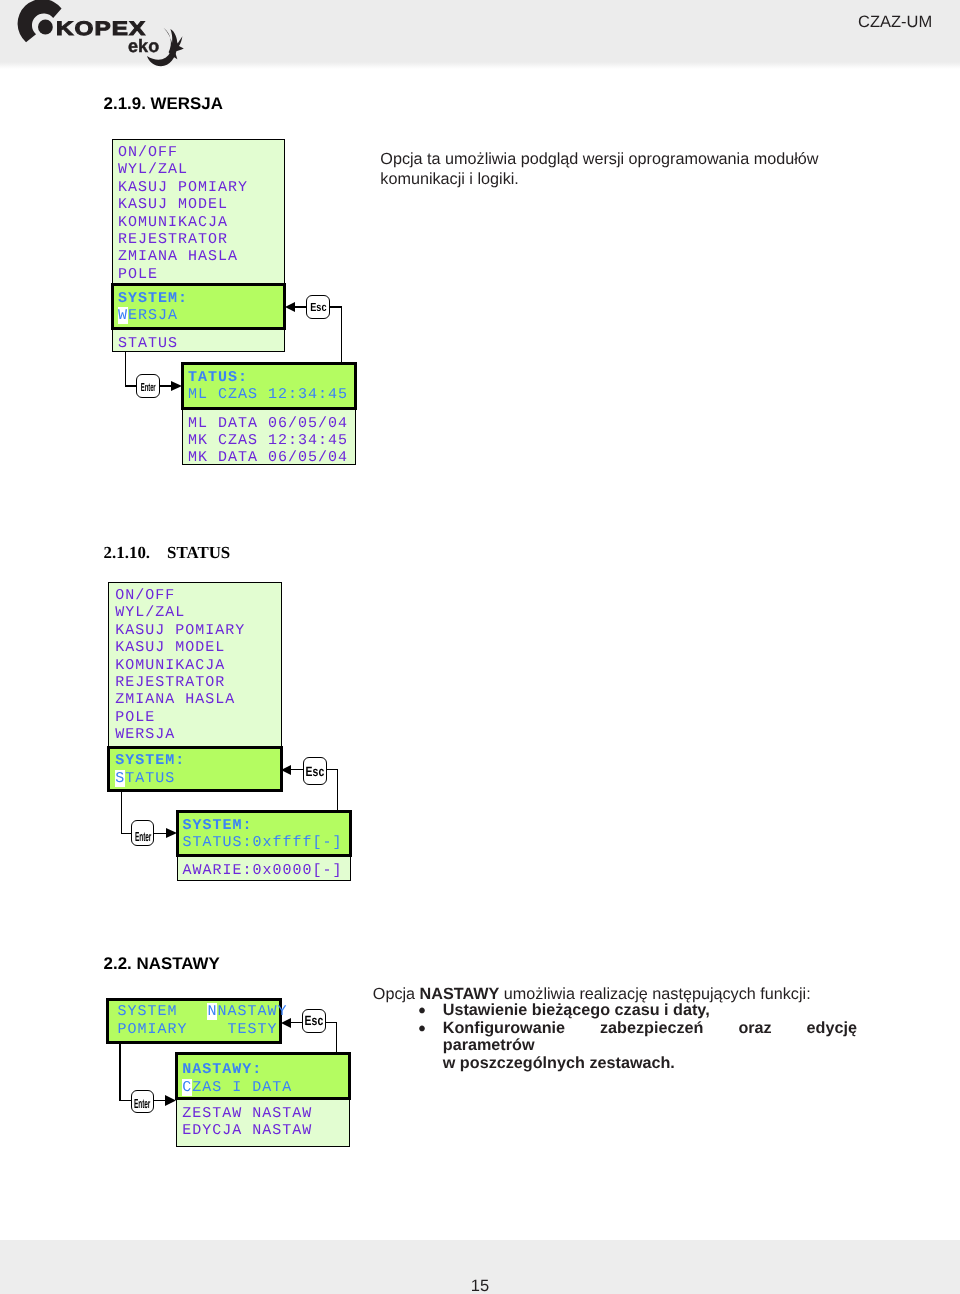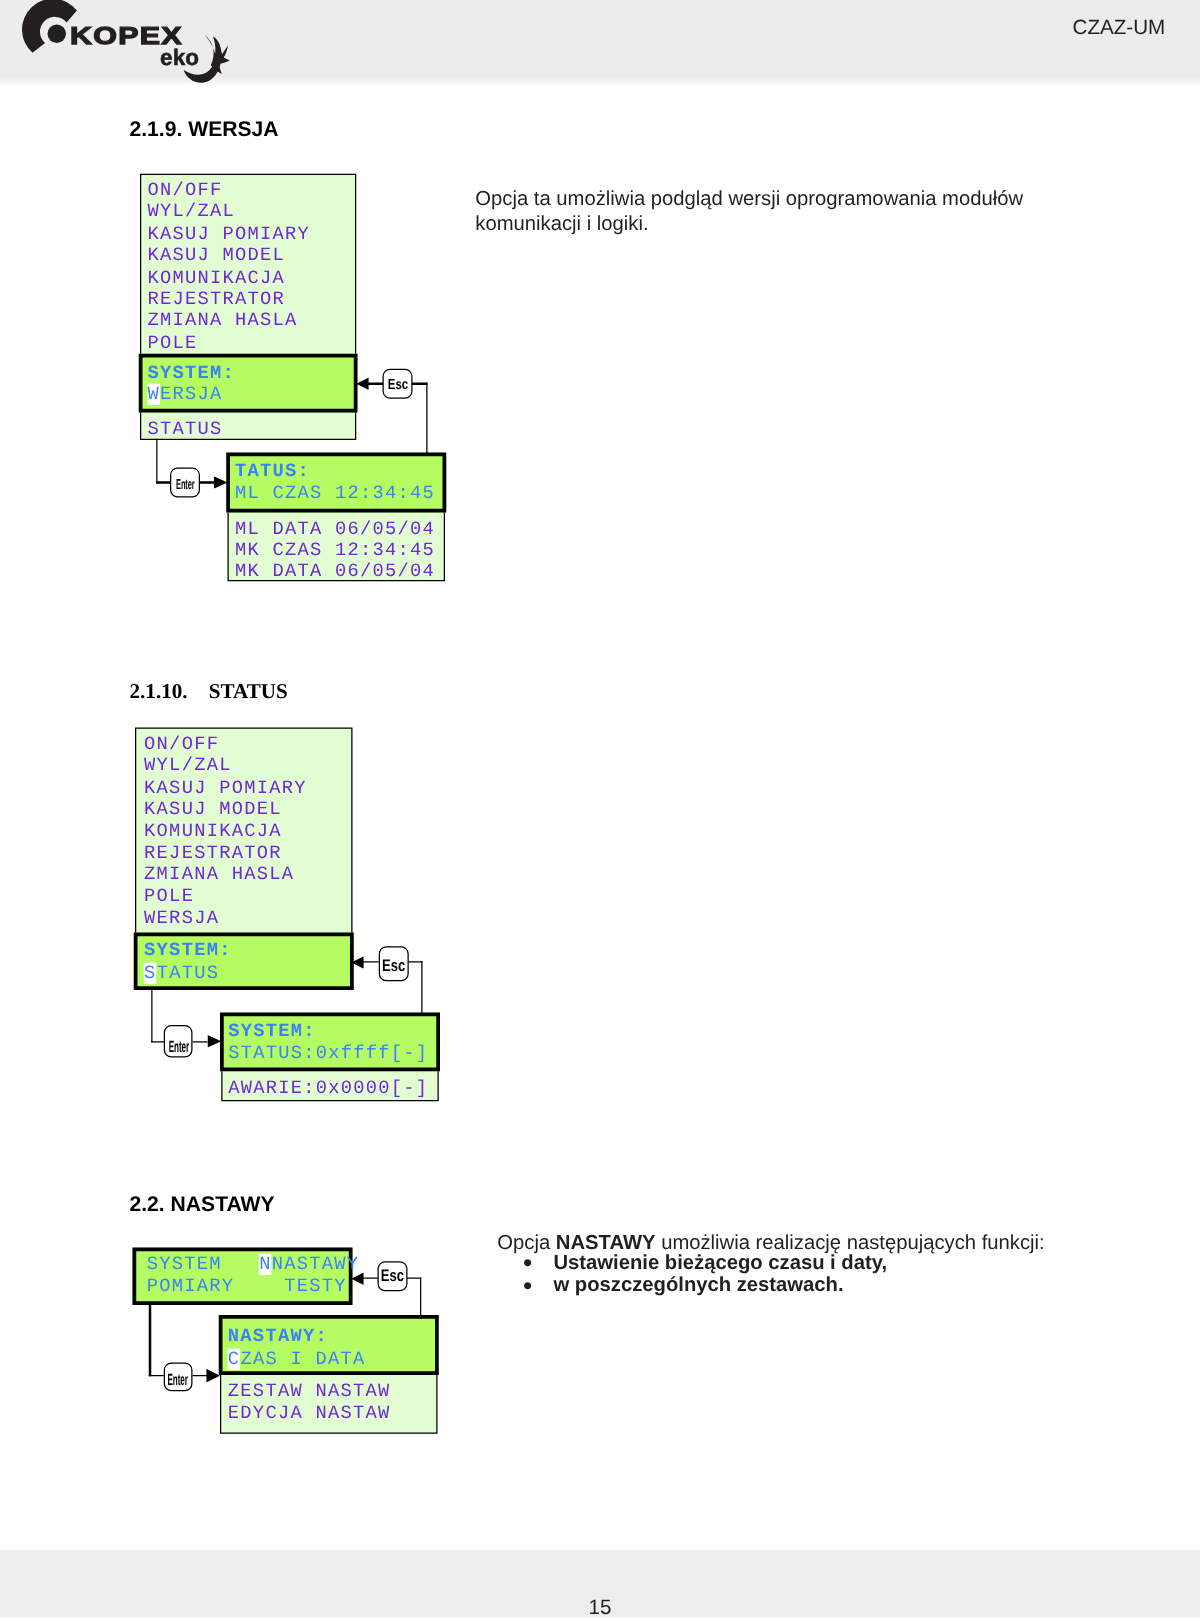--- a/index.html
+++ b/index.html
@@ -243,25 +243,26 @@
   <div class="wire" style="left:119.2px; top:1044.2px; width:1.7px; height:57.2px;"></div>
   <div class="wire" style="left:119.2px; top:1099.7px; width:11.8px; height:1.7px;"></div>
   <div class="key key-enter key-s" style="left:130.7px; top:1089.7px; width:23.5px; height:22.9px;">
       <span>Enter</span>
     </div>
   <div class="wire" style="left:153.8px; top:1099.7px; width:12px; height:1.7px;"></div>
   <svg style="position:absolute; left:164.6px; top:1095.2px;" width="11" height="11" viewBox="0 0 11 11">
       <path d="M11 5.5 L0 0 L0 11 Z" fill="#000"></path>
     </svg>
 
-  <div class="para" style="left:372.8px; top:984.8px; width:488px;text-align:center;"><span>Opcja </span><b>NASTAWY</b><span> umożliwia realizację następujących funkcji:</span></div>
+  <div class="para" style="left:372.8px; top:984.8px; width:488px;"><span>Opcja </span><b>NASTAWY</b><span> umożliwia realizację następujących funkcji:</span></div>
   <ul class="blist" style="left:418.6px; top:1002px; width:438.4px;font-weight:bold;">
     <li>
         <span class="bl1">Ustawienie bieżącego czasu i daty,</span>
       </li>
     <li>
+        <span class="bl1 justify">Konfigurowanie zabezpieczeń oraz edycję parametrów</span>
         <span class="bl2">w poszczególnych zestawach.</span>
       </li>
   </ul>
 
   <div class="pagenum">15</div>
 
 </div>
 
 </body></html>

